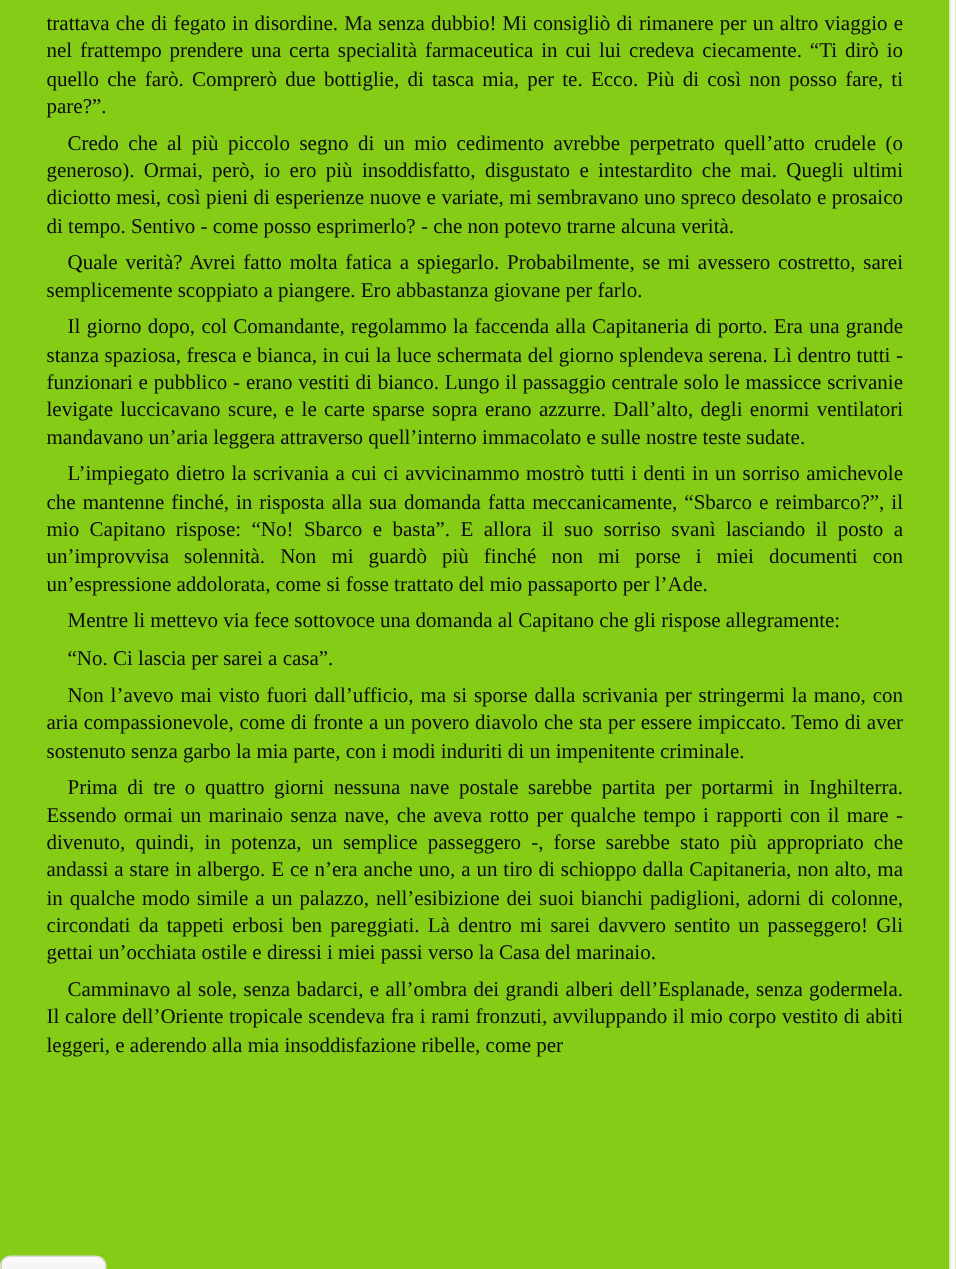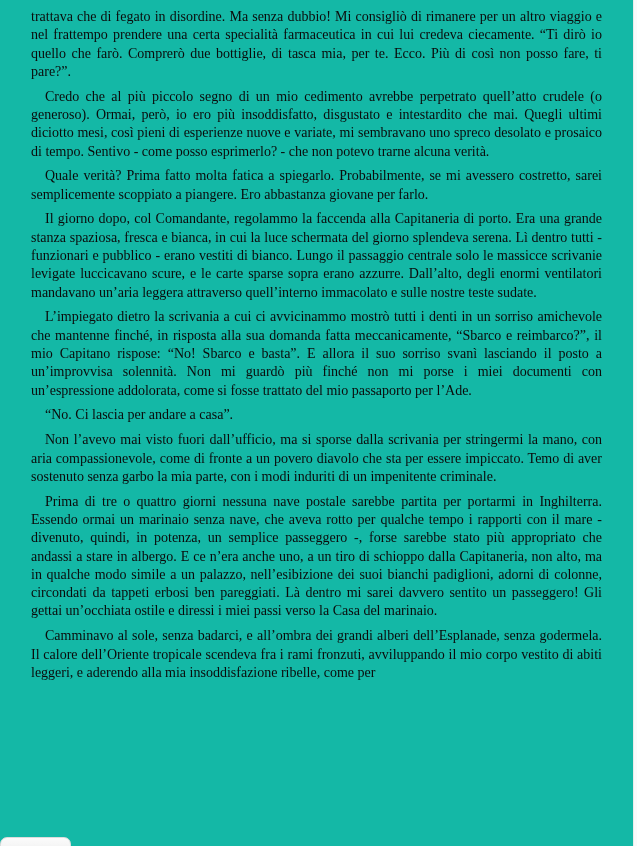--- a/index.html
+++ b/index.html
@@ -7,21 +7,21 @@
     padding: 0;
     width: 637px;
     height: 846px;
     overflow: hidden;
     background: #ffffff;
   }
   .page {
     position: relative;
     width: 637px;
     height: 846px;
-    background: #14b8a6;
+    background: #84cc16;
   }
   .page-text {
     position: absolute;
     left: 31px;
     top: 8px;
     width: 571px;
     font-family: "Liberation Serif", "DejaVu Serif", serif;
     font-size: 14px;
     line-height: 18.3px;
     color: #0b0b0b;
@@ -63,24 +63,25 @@
   }
 </style>
 </head>
 <body style="background: rgb(255, 255, 255);">
 
 <div class="page">
 
   <div class="page-text" style="color: rgb(11, 11, 11);">
       <p class="no-indent">trattava che di fegato in disordine. Ma senza dubbio! Mi consigliò di rimanere per un altro viaggio e nel frattempo prendere una certa specialità farmaceutica in cui lui credeva ciecamente. “Ti dirò io quello che farò. Comprerò due bottiglie, di tasca mia, per te. Ecco. Più di così non posso fare, ti pare?”.</p>
       <p>Credo che al più piccolo segno di un mio cedimento avrebbe perpetrato quell’atto crudele (o generoso). Ormai, però, io ero più insoddisfatto, disgustato e intestardito che mai. Quegli ultimi diciotto mesi, così pieni di esperienze nuove e variate, mi sembravano uno spreco desolato e prosaico di tempo. Sentivo - come posso esprimerlo? - che non potevo trarne alcuna verità.</p>
-      <p>Quale verità? Prima fatto molta fatica a spiegarlo. Probabilmente, se mi avessero costretto, sarei semplicemente scoppiato a piangere. Ero abbastanza giovane per farlo.</p>
+      <p>Quale verità? Avrei fatto molta fatica a spiegarlo. Probabilmente, se mi avessero costretto, sarei semplicemente scoppiato a piangere. Ero abbastanza giovane per farlo.</p>
       <p>Il giorno dopo, col Comandante, regolammo la faccenda alla Capitaneria di porto. Era una grande stanza spaziosa, fresca e bianca, in cui la luce schermata del giorno splendeva serena. Lì dentro tutti - funzionari e pubblico - erano vestiti di bianco. Lungo il passaggio centrale solo le massicce scrivanie levigate luccicavano scure, e le carte sparse sopra erano azzurre. Dall’alto, degli enormi ventilatori mandavano un’aria leggera attraverso quell’interno immacolato e sulle nostre teste sudate.</p>
       <p>L’impiegato dietro la scrivania a cui ci avvicinammo mostrò tutti i denti in un sorriso amichevole che mantenne finché, in risposta alla sua domanda fatta meccanicamente, “Sbarco e reimbarco?”, il mio Capitano rispose: “No! Sbarco e basta”. E allora il suo sorriso svanì lasciando il posto a un’improvvisa solennità. Non mi guardò più finché non mi porse i miei documenti con un’espressione addolorata, come si fosse trattato del mio passaporto per l’Ade.</p>
-      <p>“No. Ci lascia per andare a casa”.</p>
+      <p>Mentre li mettevo via fece sottovoce una domanda al Capitano che gli rispose allegramente:</p>
+      <p>“No. Ci lascia per sarei a casa”.</p>
       <p>Non l’avevo mai visto fuori dall’ufficio, ma si sporse dalla scrivania per stringermi la mano, con aria compassionevole, come di fronte a un povero diavolo che sta per essere impiccato. Temo di aver sostenuto senza garbo la mia parte, con i modi induriti di un impenitente criminale.</p>
       <p>Prima di tre o quattro giorni nessuna nave postale sarebbe partita per portarmi in Inghilterra. Essendo ormai un marinaio senza nave, che aveva rotto per qualche tempo i rapporti con il mare - divenuto, quindi, in potenza, un semplice passeggero -, forse sarebbe stato più appropriato che andassi a stare in albergo. E ce n’era anche uno, a un tiro di schioppo dalla Capitaneria, non alto, ma in qualche modo simile a un palazzo, nell’esibizione dei suoi bianchi padiglioni, adorni di colonne, circondati da tappeti erbosi ben pareggiati. Là dentro mi sarei davvero sentito un passeggero! Gli gettai un’occhiata ostile e diressi i miei passi verso la Casa del marinaio.</p>
       <p>Camminavo al sole, senza badarci, e all’ombra dei grandi alberi dell’Esplanade, senza godermela. Il calore dell’Oriente tropicale scendeva fra i rami fronzuti, avviluppando il mio corpo vestito di abiti leggeri, e aderendo alla mia insoddisfazione ribelle, come per</p>
     </div>
 
   <div class="viewport-right-edge"></div>
 
   <div class="status-bubble">
     <div class="bubble-marks"></div>
   </div>

